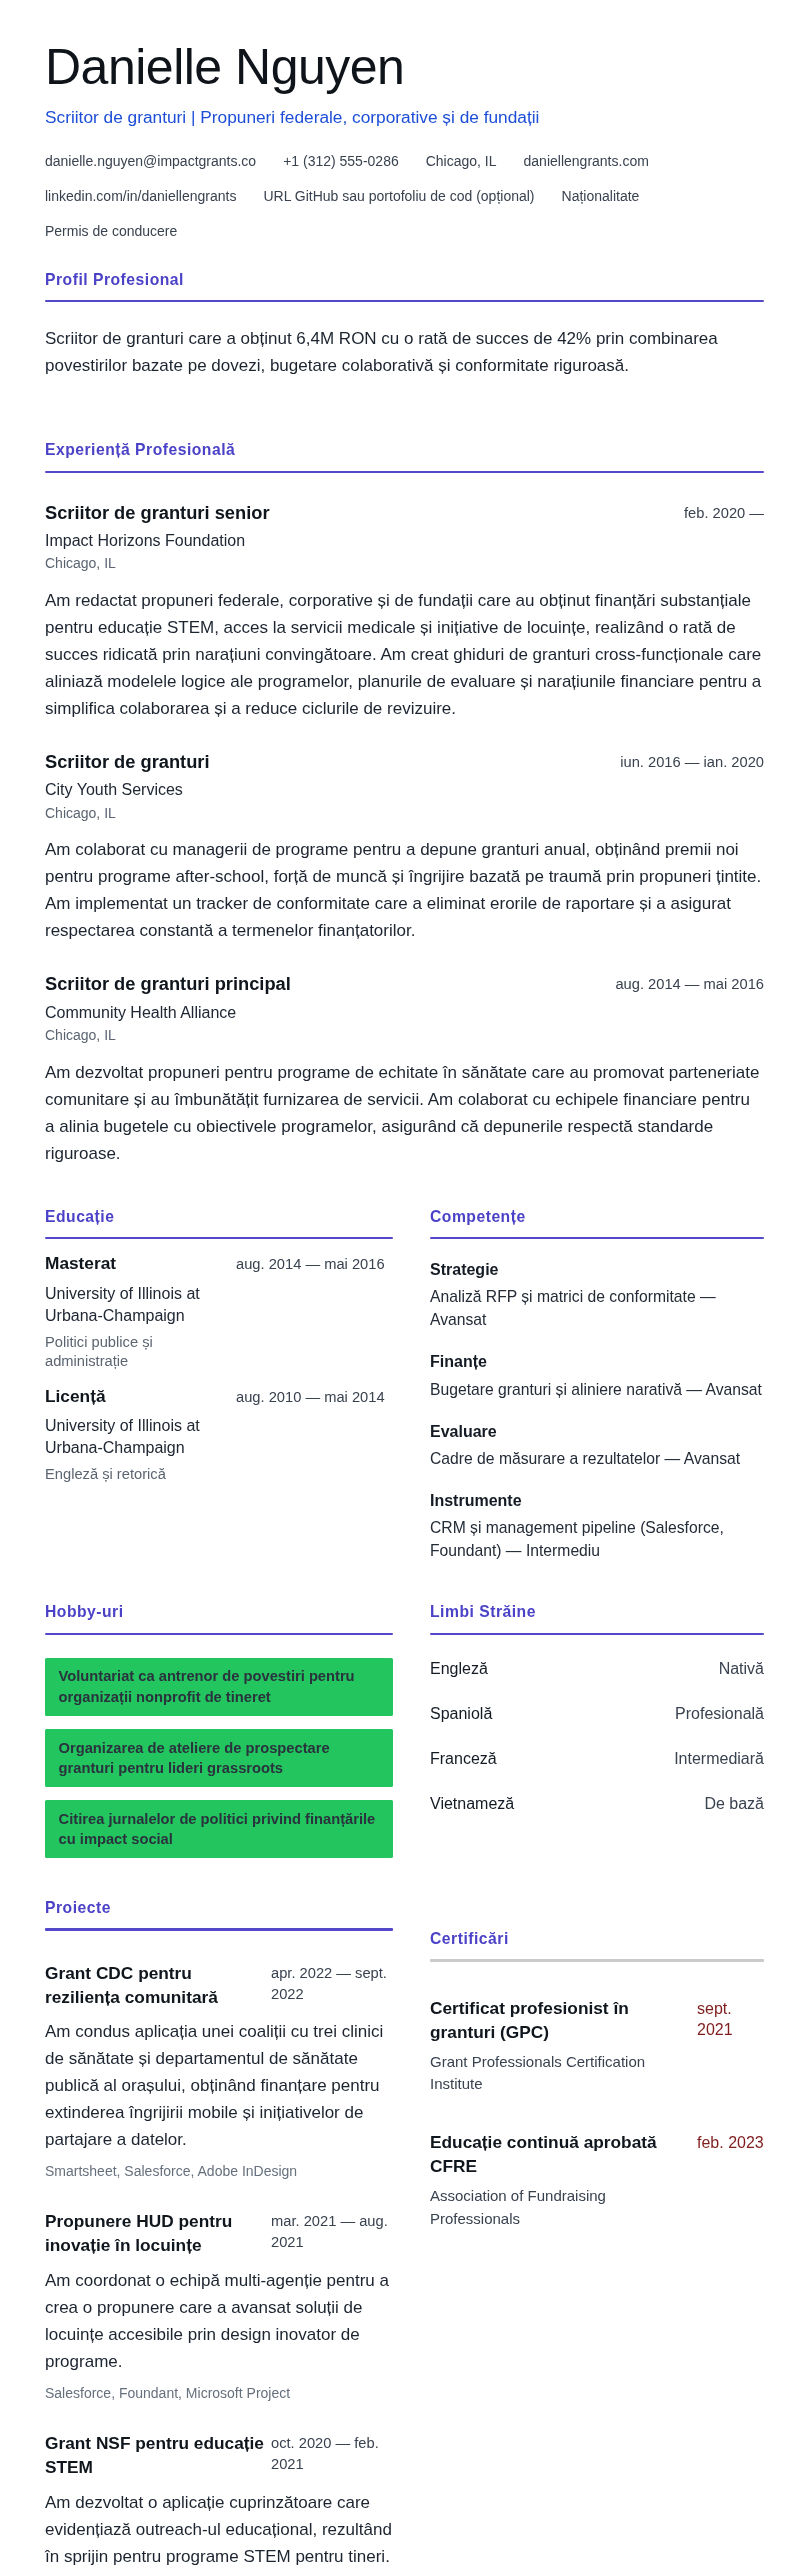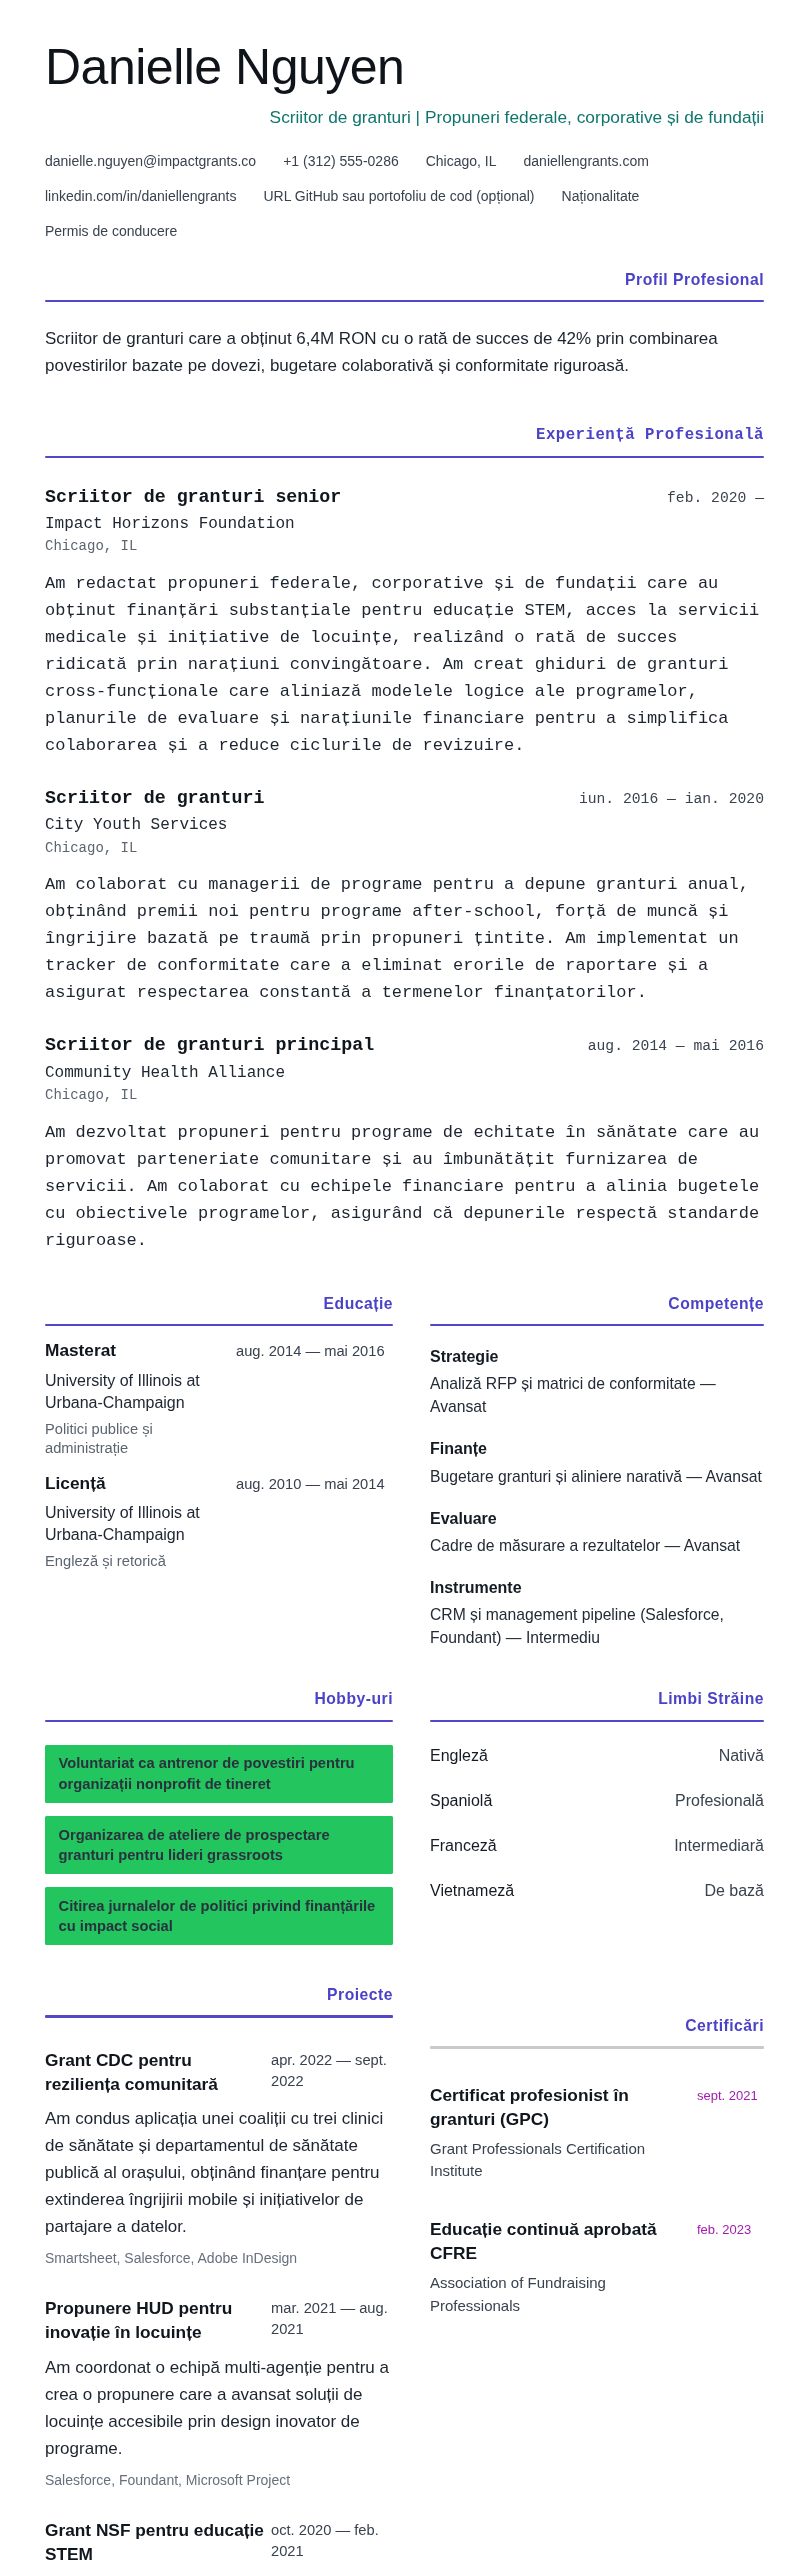--- a/index.html
+++ b/index.html
@@ -5,28 +5,28 @@
   html,body{margin:0;padding:0;background:#ffffff;}
   body{
     width:805px;height:2576px;overflow:hidden;
     font-family:"Liberation Sans","DejaVu Sans",sans-serif;
     color:#1c2430;-webkit-font-smoothing:antialiased;
   }
   .page{box-sizing:border-box;width:805px;height:1916px;padding:41px 41px 21px 45px;}
 
   
   .name{font-size:50px;line-height:1.05;font-weight:400;color:#0f141a;letter-spacing:-0.5px;}
-  .subtitle{margin-top:12.6px;font-size:17.3px;line-height:1.3;color:#0f766e;text-align:right;}
+  .subtitle{margin-top:12.6px;font-size:17.3px;line-height:1.3;color:#1d4ed8;}
   .contact{margin-top:24px;display:flex;flex-wrap:wrap;column-gap:27px;row-gap:19px;
            font-size:14px;color:#39424f;max-width:719px;}
   .contact span{white-space:nowrap;}
 
   
   .sec{margin-top:32px;}
-  .sec-head{font-size:15.7px;font-weight:700;letter-spacing:0.5px;color:#4b42c7;text-align:right;}
+  .sec-head{font-size:15.7px;font-weight:700;letter-spacing:0.5px;color:#4b42c7;}
   .rule{height:2.1px;background:#5348c9;margin-top:11.5px;border-radius:1px;}
   .rule.gray{background:#c9cacc;}
 
   .para{margin-top:23px;font-size:17px;line-height:27px;color:#1c2430;max-width:719px;}
 
   
   .job{margin-top:29px;}
   .row{display:flex;justify-content:space-between;align-items:flex-start;}
   .job-title{font-size:18.3px;font-weight:700;color:#10161d;}
   .date{font-size:14.7px;color:#39424f;}
@@ -67,21 +67,21 @@
   
   .proj{margin-top:30px;}
   .proj-title{font-size:17.3px;font-weight:700;line-height:24px;color:#10161d;width:220px;}
   .proj-date{width:122px;flex:none;padding-top:2.1px;font-size:14.7px;line-height:21px;color:#39424f;}
   .proj-desc{margin-top:9.4px;font-size:17px;line-height:27px;color:#1c2430;}
   .proj-tools{margin-top:10.5px;font-size:14px;color:#66707d;}
 
   
   .cert{margin-top:34px;}
   .cert-title{font-size:17.3px;font-weight:700;line-height:24px;color:#10161d;width:259px;}
-  .cert-date{width:67px;flex:none;padding-top:2.1px;font-size:13px;line-height:21px;color:#a21caf;}
+  .cert-date{width:67px;flex:none;padding-top:2.1px;font-size:16px;line-height:21px;color:#7f1d1d;}
   .cert-org{margin-top:7.3px;font-size:15px;line-height:22.5px;color:#39424f;width:225px;}
 </style>
 </head>
 <body>
 
 <div class="page">
 
   <div>
     <div class="name">Danielle Nguyen</div>
     <div class="subtitle">Scriitor de granturi | Propuneri federale, corporative și de fundații</div>
@@ -97,21 +97,21 @@
         <span>Permis de conducere</span>
       </div>
   </div>
 
   <div class="sec">
     <div class="sec-head">Profil Profesional</div>
     <div class="rule"></div>
     <div class="para">Scriitor de granturi care a obținut 6,4M RON cu o rată de succes de 42% prin combinarea povestirilor bazate pe dovezi, bugetare colaborativă și conformitate riguroasă.</div>
   </div>
 
-  <div class="sec" style="margin-top:47px;font-family:Liberation Mono, monospace;">
+  <div class="sec" style="margin-top:62px;">
     <div class="sec-head">Experiență Profesională</div>
     <div class="rule"></div>
     <div>
 
         <div class="job">
           <div class="row">
             <div class="job-title">Scriitor de granturi senior</div>
             <div class="date">feb. 2020 —</div>
           </div>
           <div class="company">Impact Horizons Foundation</div>

